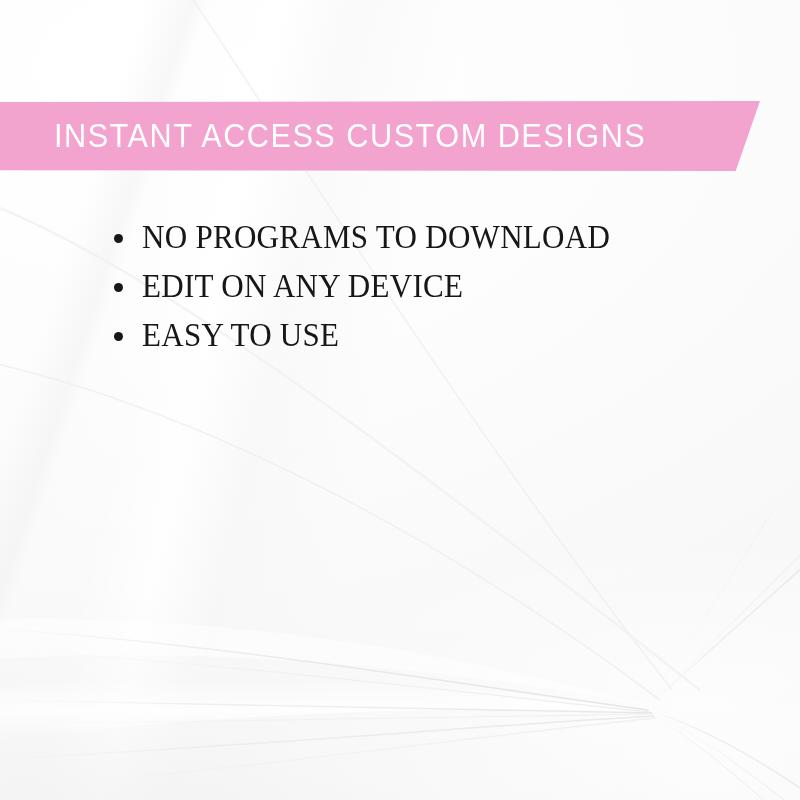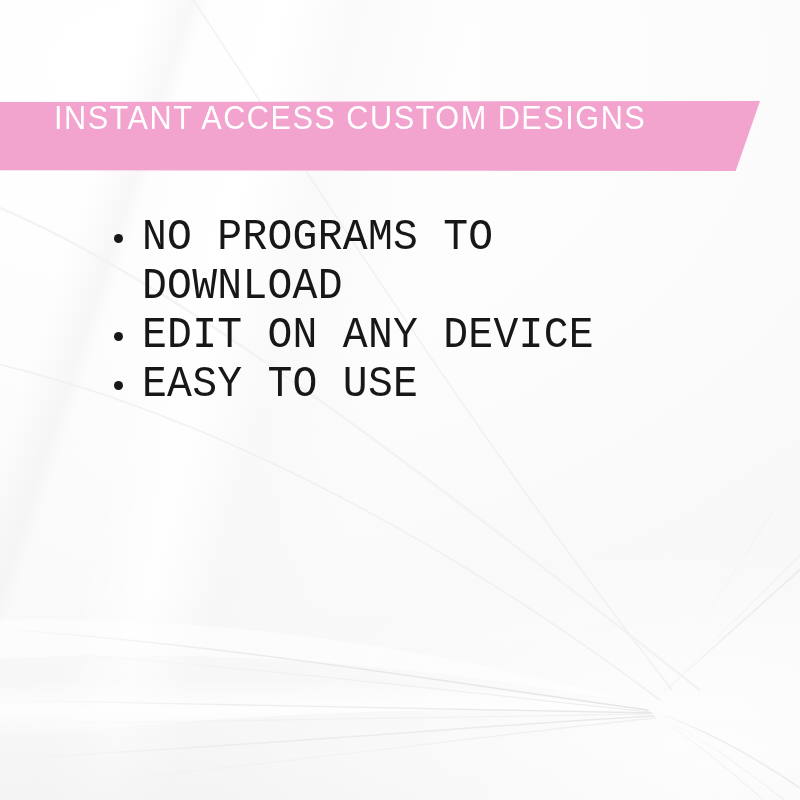--- a/index.html
+++ b/index.html
@@ -80,21 +80,21 @@
   
   .banner {
     position: absolute;
     left: 0;
     top: 101px;
     width: 760px;
     height: 70px;
     background: #f2a3ce;
     clip-path: polygon(0 1.5%, 100% 0%, 96.8% 100%, 0 99%);
     display: flex;
-    align-items: flex-start;
+    align-items: center;
   }
 
   .banner-title {
     margin-left: 54px;
     color: #ffffff;
     font-family: "Liberation Sans", sans-serif;
     font-size: 33px;
     line-height: 1;
     letter-spacing: 1.6px;
     font-weight: 400;
@@ -112,22 +112,22 @@
     width: 620px;
     list-style: none;
     margin: 0;
     padding: 0;
   }
 
   .feature-item {
     position: relative;
     padding-left: 30px;
     color: #17171a;
-    font-family: Liberation Mono, monospace;
-    font-size: 44px;
+    font-family: Liberation Serif, serif;
+    font-size: 33px;
     line-height: 49px;
     letter-spacing: 0.3px;
     font-weight: 400;
   }
 
   .feature-text {
     display: inline-block;
     transform: scaleX(0.94);
     transform-origin: left center;
     white-space: normal;

